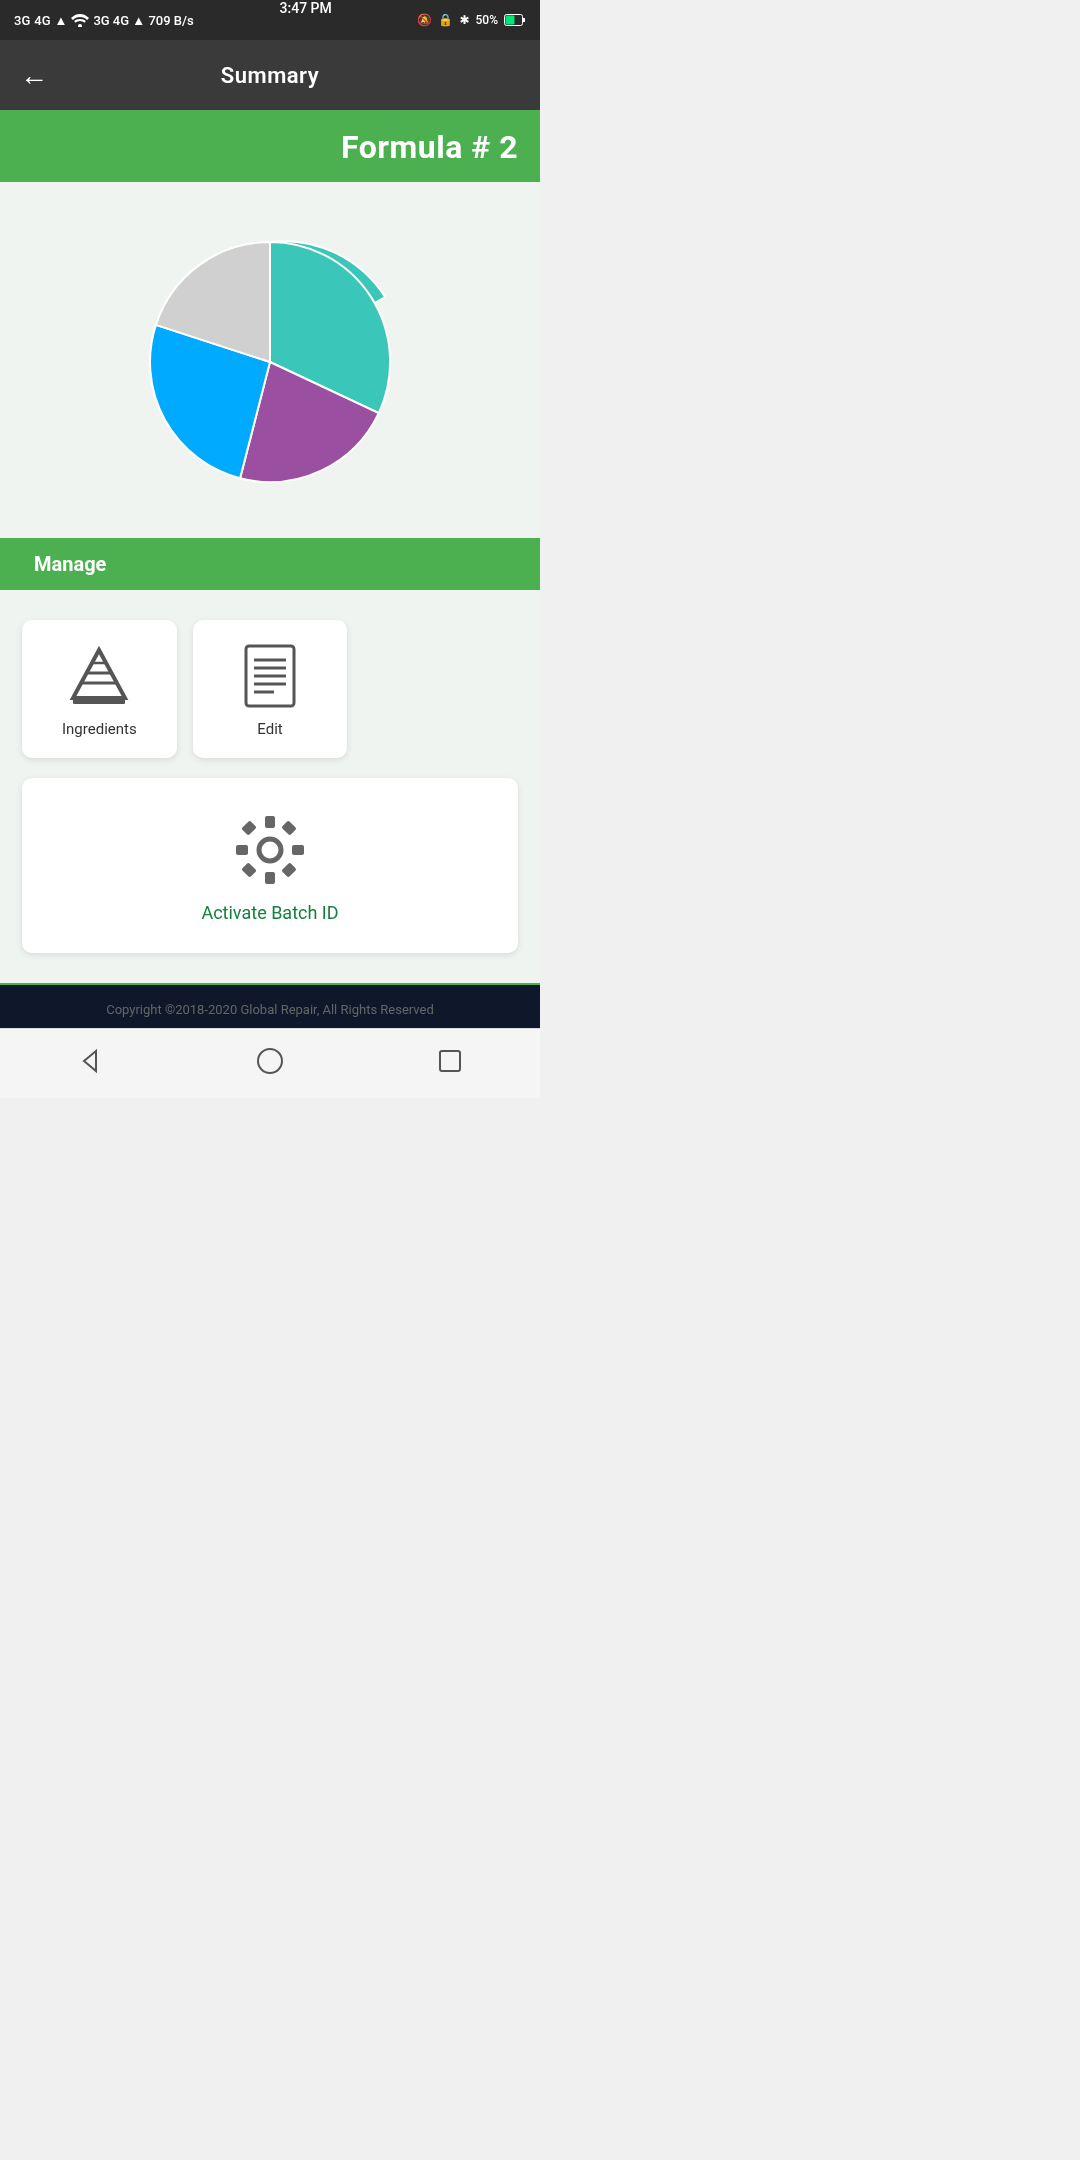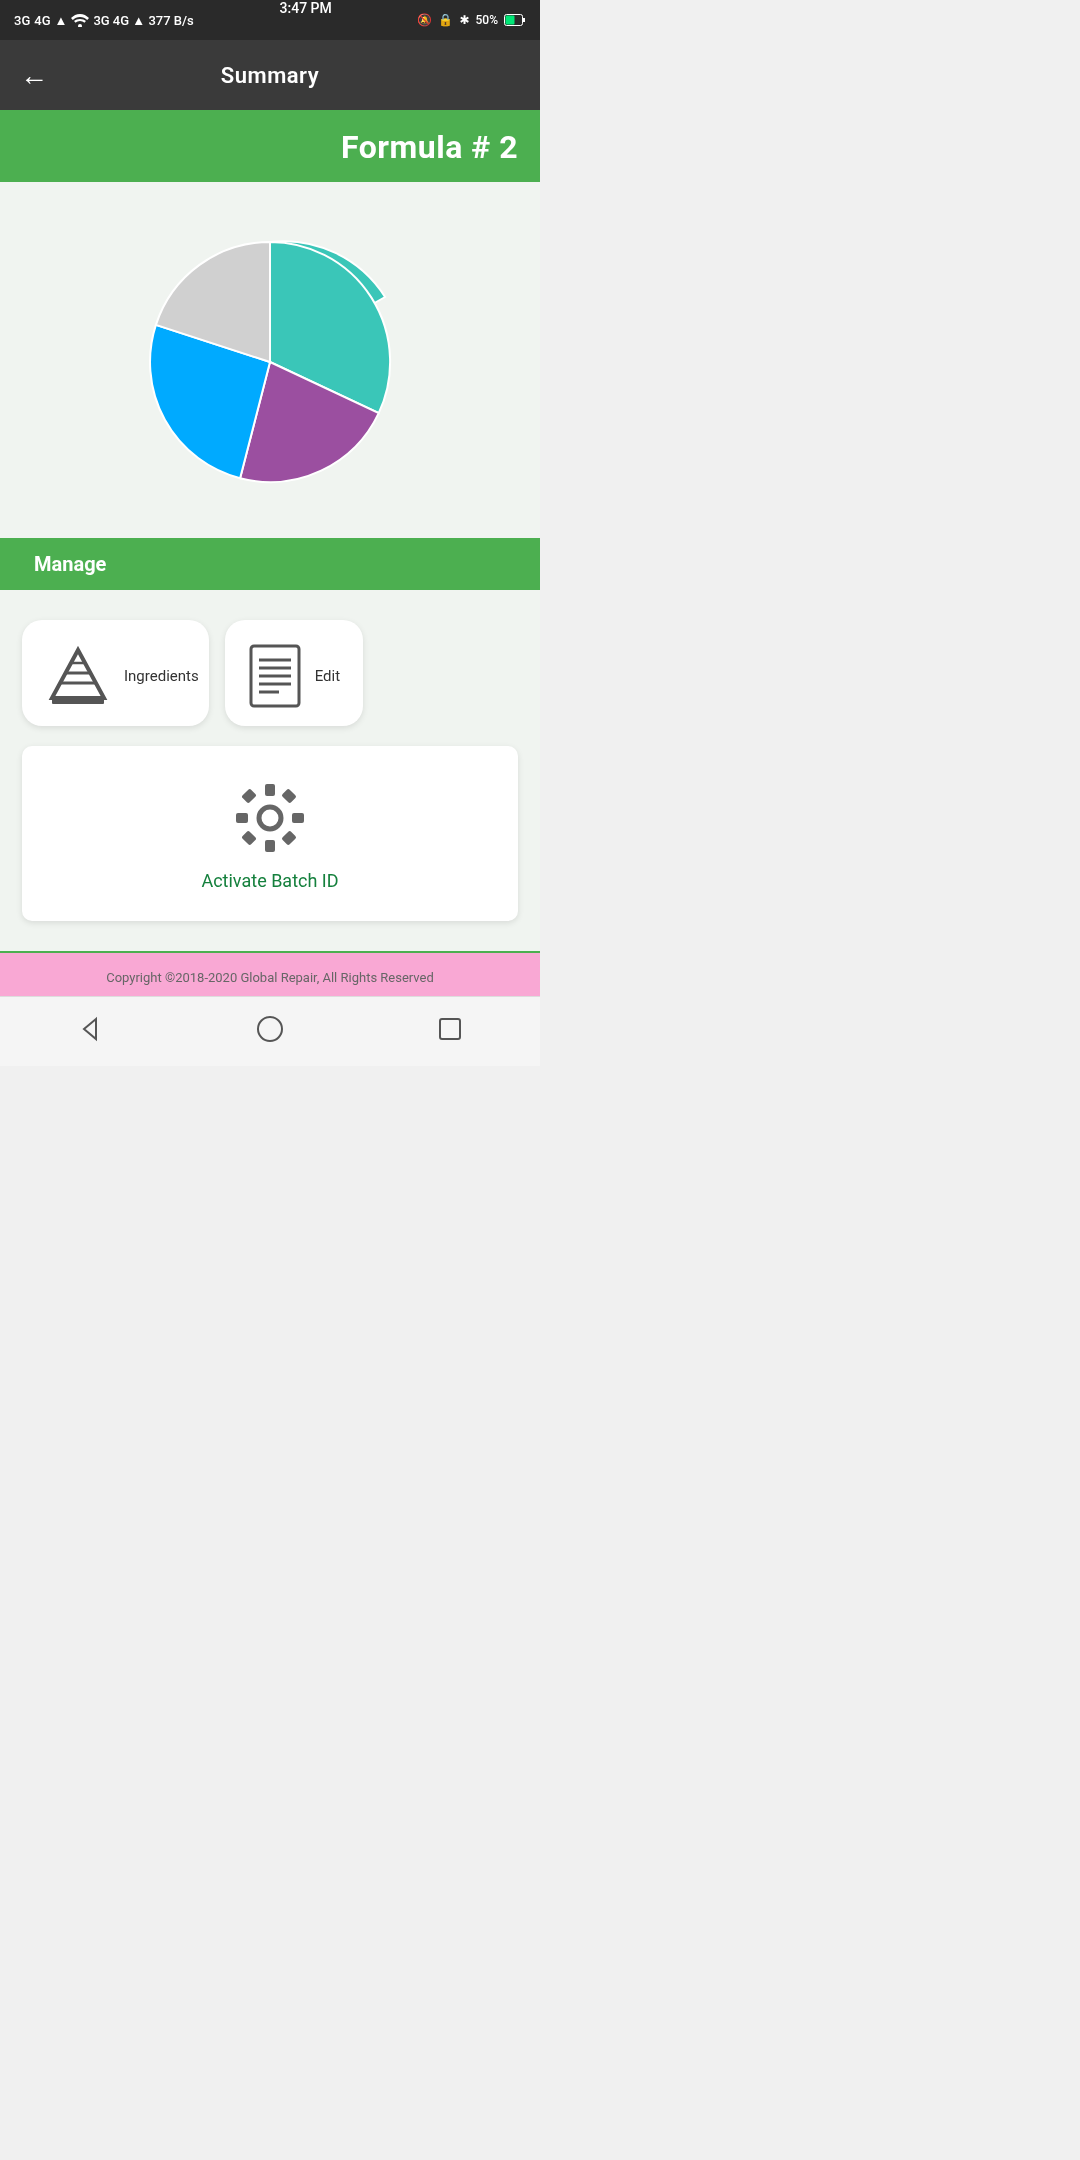--- a/index.html
+++ b/index.html
@@ -97,24 +97,24 @@
     .actions-grid {
       background: #f0f4f0;
       padding: 30px 22px 20px 22px;
       display: grid;
       grid-template-columns: 1fr 1fr 1fr;
       gap: 16px;
     }
 
     .action-card {
       background: white;
-      border-radius: 20px;
-      padding: 26px 10px 20px 24px;
-      display: flex;
-      flex-direction: row;
+      border-radius: 10px;
+      padding: 26px 10px 20px 10px;
+      display: flex;
+      flex-direction: column;
       align-items: center;
       gap: 14px;
       box-shadow: 0 2px 6px rgba(0,0,0,0.1);
       cursor: pointer;
     }
     .action-card .icon-wrap {
       display: flex;
       align-items: center;
       justify-content: center;
       height: 60px;
@@ -143,21 +143,21 @@
       cursor: pointer;
     }
     .batch-card .card-label {
       font-size: 18px;
       color: #15803d;
       font-weight: 400;
     }
 
     
     .footer-copyright {
-      background: #f9a8d4;
+      background: #0f172a;
       padding: 14px 10px 10px 10px;
       text-align: center;
       border-top: 2px solid #4caf50;
     }
     .footer-copyright span {
       font-size: 13px;
       color: #666;
     }
 
     
@@ -196,21 +196,21 @@
     <span>3G</span>
     <span>4G</span>
     <span>▲</span>
     <span>
       <svg width="18" height="13" viewBox="0 0 18 13" fill="white">
         <path d="M9 3C6.2 3 3.7 4.1 1.8 5.9L0 4.1C2.4 1.6 5.5 0 9 0s6.6 1.6 9 4.1L16.2 5.9C14.3 4.1 11.8 3 9 3z"></path>
         <path d="M9 7c-1.7 0-3.2.7-4.3 1.8L3 7.1C4.5 5.8 6.6 5 9 5s4.5.8 6 2.1L13.3 8.8C12.2 7.7 10.7 7 9 7z"></path>
         <circle cx="9" cy="12" r="2"></circle>
       </svg>
     </span>
-    <span>3G 4G ▲ 377 B/s</span>
+    <span>3G 4G ▲ 709 B/s</span>
   </div>
   <div class="status-center">3:47 PM</div>
   <div class="status-right">
     <span>🔕</span>
     <span>🔒</span>
     <span>✱</span>
     <span>50%</span>
     <span>
       <svg width="22" height="12" viewBox="0 0 22 12" fill="none">
         <rect x="0.5" y="0.5" width="18" height="11" rx="2" stroke="white" stroke-width="1"></rect>

